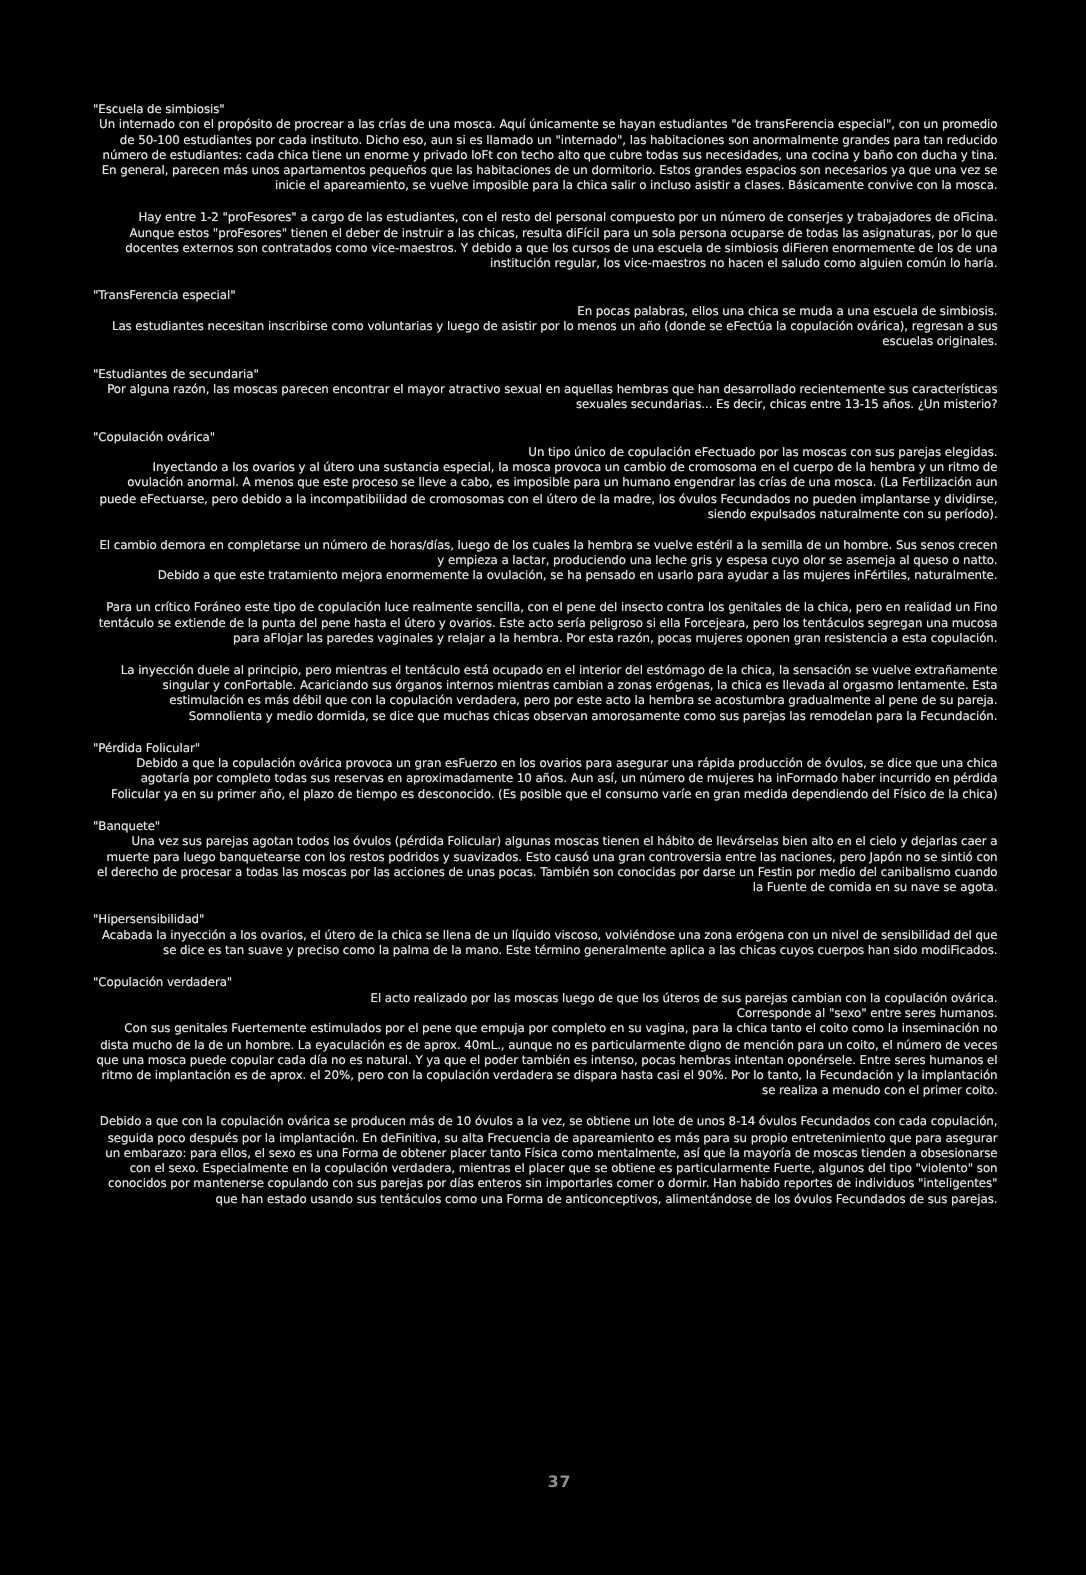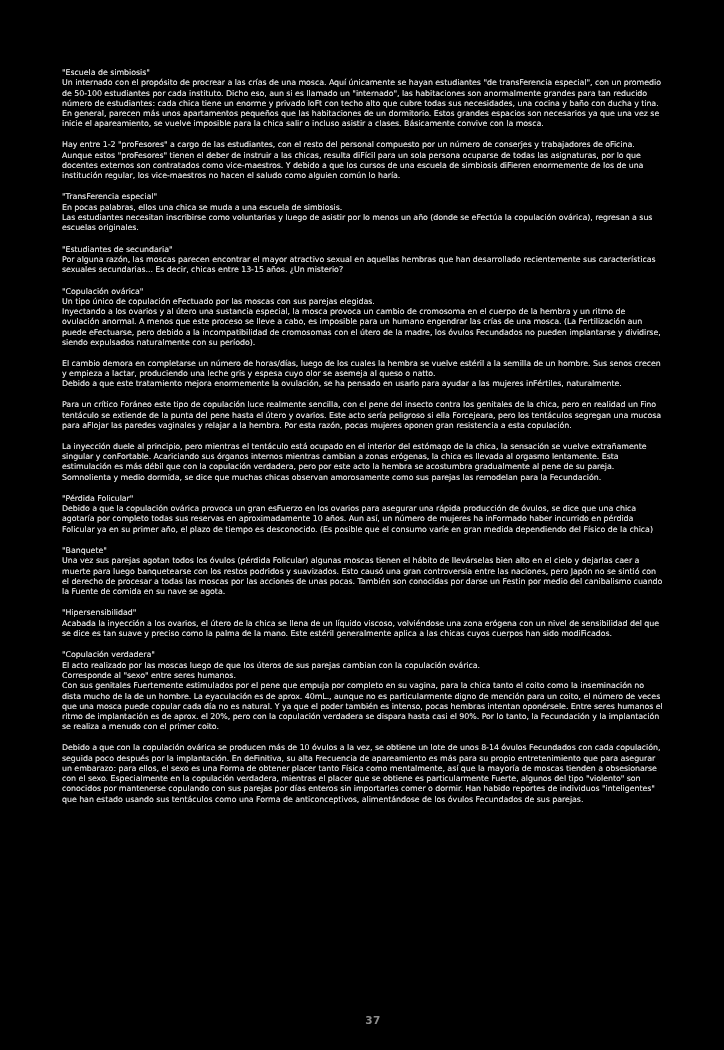--- a/index.html
+++ b/index.html
@@ -27,36 +27,36 @@
     text-shadow: 0 0 0.6px rgba(230,230,230,0.55);
   }
   .section {
     margin-bottom: 11px;
   }
   .section-title {
     white-space: pre-line;
   }
   .para {
     white-space: pre-line;
+    text-align: right;
   }
   .para + .para {
     margin-top: 10.5px;
   }
   .page-number {
     position: absolute;
     left: 0;
     right: 0;
     top: 982px;
     text-align: center;
     padding-left: 22px;
     color: var(--page-number-color, #8d8d8d);
     font-size: 10.5px;
     font-weight: bold;
     letter-spacing: 0.5px;
-    margin-top: 32px;
   }
 </style>
 </head>
 <body>
 
 <div class="page">
   <div class="text-column">
   <div class="section">
     <div class="section-title">"Escuela de simbiosis"</div>
     <div class="section-body">
@@ -102,21 +102,21 @@
   <div class="section">
     <div class="section-title">"Banquete"</div>
     <div class="section-body">
           <div class="para">Una vez sus parejas agotan todos los óvulos (pérdida Folicular) algunas moscas tienen el hábito de llevárselas bien alto en el cielo y dejarlas caer a muerte para luego banquetearse con los restos podridos y suavizados. Esto causó una gran controversia entre las naciones, pero Japón no se sintió con el derecho de procesar a todas las moscas por las acciones de unas pocas. También son conocidas por darse un Festin por medio del canibalismo cuando la Fuente de comida en su nave se agota.</div>
         </div>
   </div>
 
   <div class="section">
     <div class="section-title">"Hipersensibilidad"</div>
     <div class="section-body">
-          <div class="para">Acabada la inyección a los ovarios, el útero de la chica se llena de un líquido viscoso, volviéndose una zona erógena con un nivel de sensibilidad del que se dice es tan suave y preciso como la palma de la mano. Este estéril generalmente aplica a las chicas cuyos cuerpos han sido modiFicados.</div>
+          <div class="para">Acabada la inyección a los ovarios, el útero de la chica se llena de un líquido viscoso, volviéndose una zona erógena con un nivel de sensibilidad del que se dice es tan suave y preciso como la palma de la mano. Este término generalmente aplica a las chicas cuyos cuerpos han sido modiFicados.</div>
         </div>
   </div>
 
   <div class="section">
     <div class="section-title">"Copulación verdadera"</div>
     <div class="section-body">
           <div class="para">El acto realizado por las moscas luego de que los úteros de sus parejas cambian con la copulación ovárica.
 Corresponde al "sexo" entre seres humanos.
 Con sus genitales Fuertemente estimulados por el pene que empuja por completo en su vagina, para la chica tanto el coito como la inseminación no dista mucho de la de un hombre. La eyaculación es de aprox. 40mL., aunque no es particularmente digno de mención para un coito, el número de veces que una mosca puede copular cada día no es natural. Y ya que el poder también es intenso, pocas hembras intentan oponérsele. Entre seres humanos el ritmo de implantación es de aprox. el 20%, pero con la copulación verdadera se dispara hasta casi el 90%. Por lo tanto, la Fecundación y la implantación se realiza a menudo con el primer coito.</div>
           <div class="para">Debido a que con la copulación ovárica se producen más de 10 óvulos a la vez, se obtiene un lote de unos 8-14 óvulos Fecundados con cada copulación, seguida poco después por la implantación. En deFinitiva, su alta Frecuencia de apareamiento es más para su propio entretenimiento que para asegurar un embarazo: para ellos, el sexo es una Forma de obtener placer tanto Física como mentalmente, así que la mayoría de moscas tienden a obsesionarse con el sexo. Especialmente en la copulación verdadera, mientras el placer que se obtiene es particularmente Fuerte, algunos del tipo "violento" son conocidos por mantenerse copulando con sus parejas por días enteros sin importarles comer o dormir. Han habido reportes de individuos "inteligentes" que han estado usando sus tentáculos como una Forma de anticonceptivos, alimentándose de los óvulos Fecundados de sus parejas.</div>

